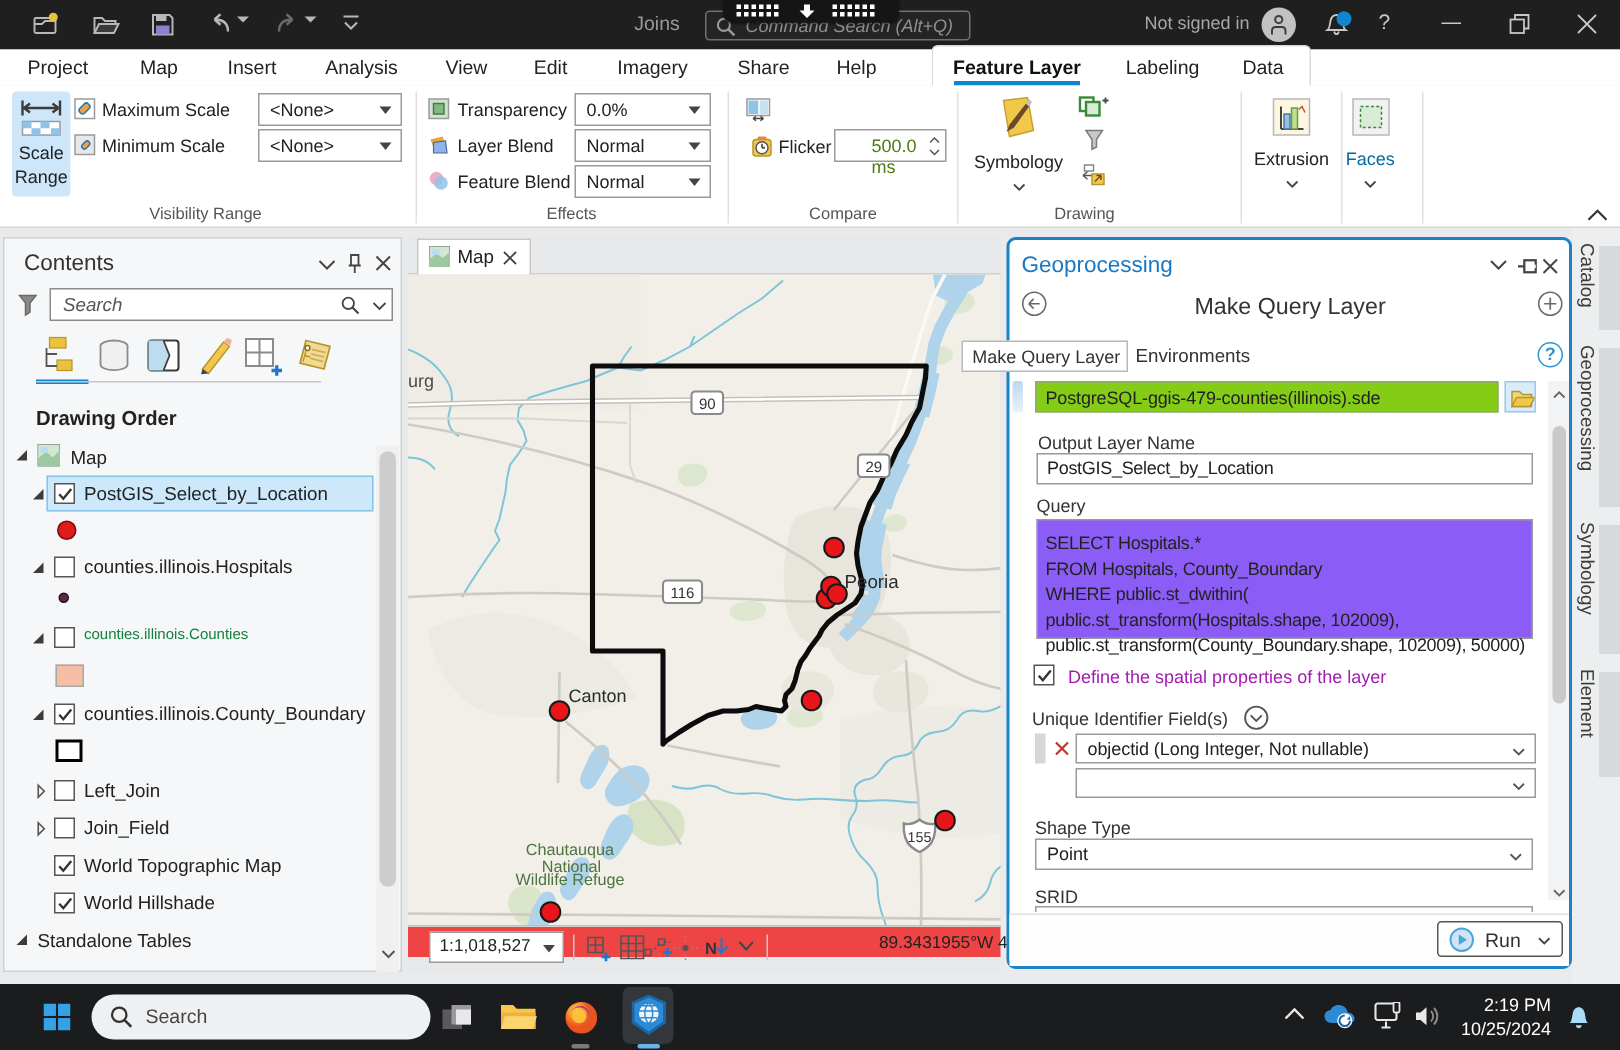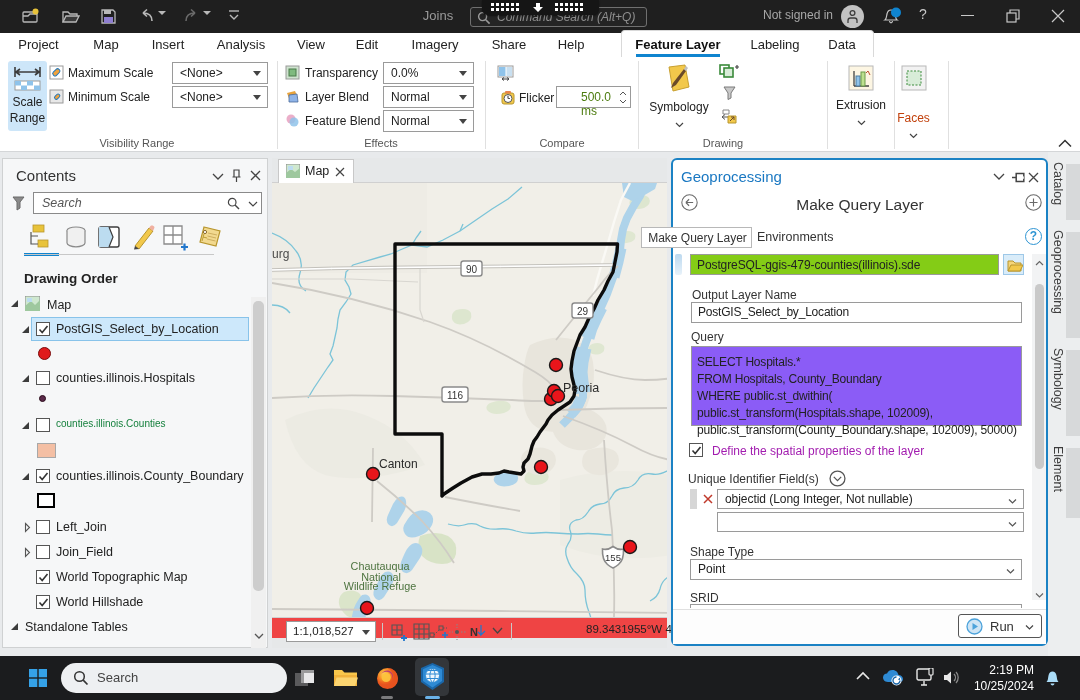--- a/index.html
+++ b/index.html
@@ -267,21 +267,21 @@
       <svg width="9" height="6" viewBox="0 0 9 6" style="margin-top:1px">
           <path d="M1 1 L4.5 4.5 L8 1" fill="none" stroke="#444" stroke-width="1.2"></path>
         </svg>
     </div>
     <div class="gdiv" style="left:894px"></div>
     <div class="abs" style="left:891px;top:4px;width:45px;height:74px;text-align:center">
       <svg style="margin-top:2px" width="30" height="30" viewBox="0 0 30 30">
         <rect x="3" y="3" width="24" height="24" fill="#f2f2f2" stroke="#b8b8b8"></rect>
         <rect x="8" y="8" width="14" height="14" fill="#d8ecd8" stroke="#3a8a3a" stroke-dasharray="2 1.5"></rect>
       </svg>
-      <div style="font-size:12px;color:#c2410c;margin-top:14px">Faces</div>
+      <div style="font-size:12px;color:#0369a1;margin-top:1px">Faces</div>
       <svg width="9" height="6" viewBox="0 0 9 6" style="margin-top:1px">
           <path d="M1 1 L4.5 4.5 L8 1" fill="none" stroke="#444" stroke-width="1.2"></path>
         </svg>
     </div>
     <div class="gdiv" style="left:948px"></div>
     <svg class="abs" style="left:1058px;top:82px" width="14" height="9" viewBox="0 0 14 9">
         <path d="M1 7.5 L7 1.5 L13 7.5" fill="none" stroke="#333" stroke-width="1.5"></path>
       </svg>
   </div>
   <div id="contents" class="abs">

